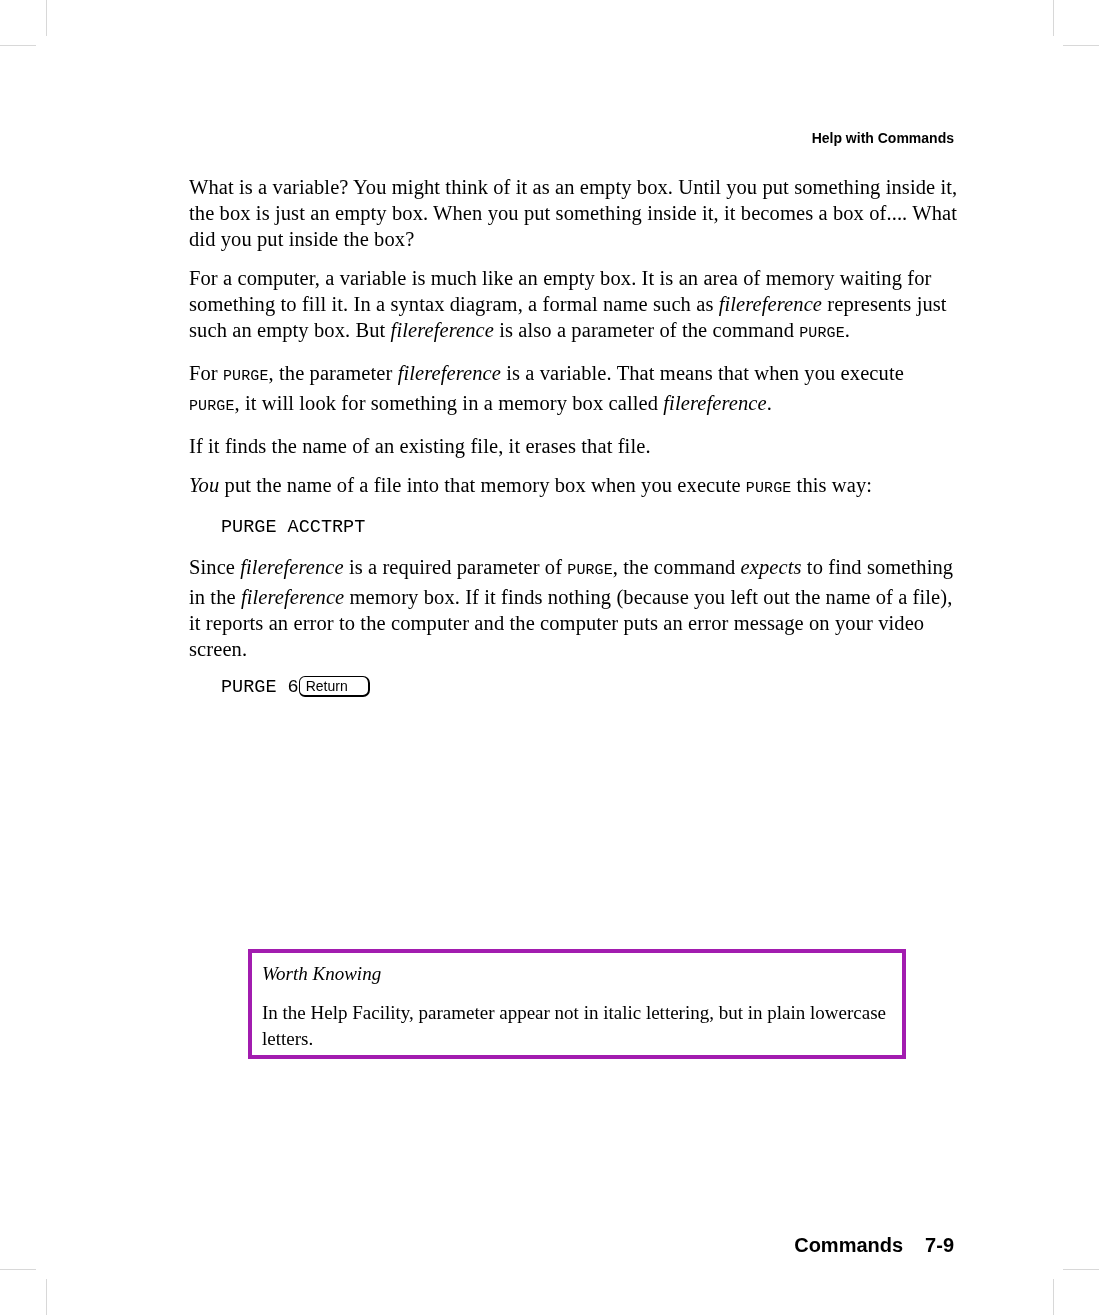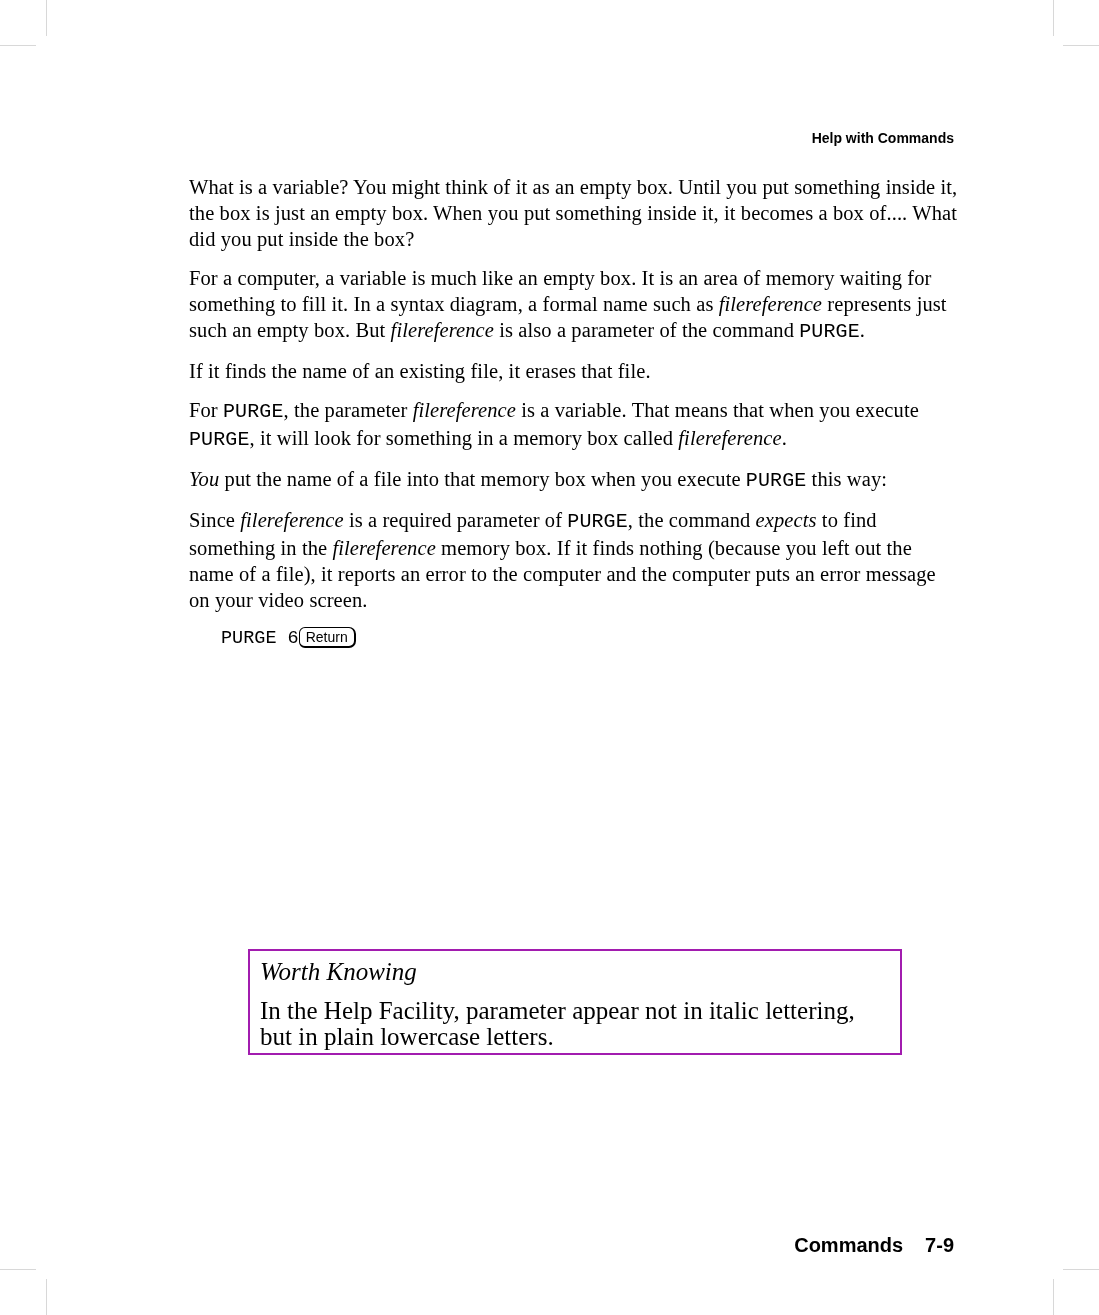--- a/index.html
+++ b/index.html
@@ -45,52 +45,52 @@
       font-size: 18px;
       line-height: 22px;
       margin: 0 0 15px 0;
     }
     p {
       margin: 0 0 13px 0;
       letter-spacing: 0.1px;
     }
     .mono {
       font-family: "Liberation Mono", "DejaVu Sans Mono", monospace;
-      font-size: 20px;
+      font-size: 15px;
     }
     em { font-style: italic; }
     .code-line {
       font-family: "Liberation Mono", "DejaVu Sans Mono", monospace;
       font-size: 18.5px;
       margin: 0 0 13px 32px;
       line-height: 26px;
       white-space: pre;
     }
     .key {
       display: inline-block;
       font-family: "Liberation Sans", "DejaVu Sans", sans-serif;
       font-size: 14px;
       line-height: 16px;
-      padding: 1px 6px 1px 6px;
+      padding: 1px 20px 1px 6px;
       border: 1.5px solid #000;
       border-radius: 6px 7px 7px 6px;
       border-right-width: 2.5px;
       border-bottom-width: 2px;
       vertical-align: 1px;
       margin-left: 0;
     }
     .note-box {
       position: absolute;
       left: 248px;
       top: 949px;
       width: 630px;
       height: 86px;
-      border: 2px solid #a21caf;
+      border: 4px solid #a21caf;
       padding: 8px 10px;
-      font-size: 25px;
+      font-size: 19px;
       line-height: 26px;
     }
     .note-title {
       font-style: italic;
       margin-bottom: 13px;
     }
     .footer {
       position: absolute;
       right: 145px;
       top: 1234px;
@@ -113,26 +113,27 @@
 <div class="crop h" style="left:1063px;top:1269px;width:36px;"></div>
 
 <div class="running-head">Help with Commands</div>
 
 <div class="content">
 
   <p>What is a variable? You might think of it as an empty box. Until you put something inside it, the box is just an empty box. When you put something inside it, it becomes a box of.... What did you put inside the box?</p>
 
   <p><span>For a computer, a variable is much like an empty box. It is an area of memory waiting for something to fill it. In a syntax diagram, a formal name such as </span><em>filereference</em><span> represents just such an empty box. But </span><em>filereference</em><span> is also a parameter of the command </span><span class="mono">PURGE</span><span>.</span></p>
 
+  <p><span>For </span><span class="mono">PURGE</span><span>, the parameter </span><em>filereference</em><span> is a variable. That means that when you execute </span><span class="mono">PURGE</span><span>, it will look for something in a memory box called </span><em>filereference</em><span>.</span></p>
+
   <p>If it finds the name of an existing file, it erases that file.</p>
-
-  <p><span>For </span><span class="mono">PURGE</span><span>, the parameter </span><em>filereference</em><span> is a variable. That means that when you execute </span><span class="mono">PURGE</span><span>, it will look for something in a memory box called </span><em>filereference</em><span>.</span></p>
 
   <p><em>You</em><span> put the name of a file into that memory box when you execute </span><span class="mono">PURGE</span><span> this way:</span></p>
 
+  <div class="code-line">PURGE ACCTRPT</div>
 
   <p><span>Since </span><em>filereference</em><span> is a required parameter of </span><span class="mono">PURGE</span><span>, the command </span><em>expects</em><span> to find something in the </span><em>filereference</em><span> memory box. If it finds nothing (because you left out the name of a file), it reports an error to the computer and the computer puts an error message on your video screen.</span></p>
 
   <div class="code-line"><span>PURGE 6</span><span class="key">Return</span></div>
 
 
 
 </div>
 
 <div class="note-box">

